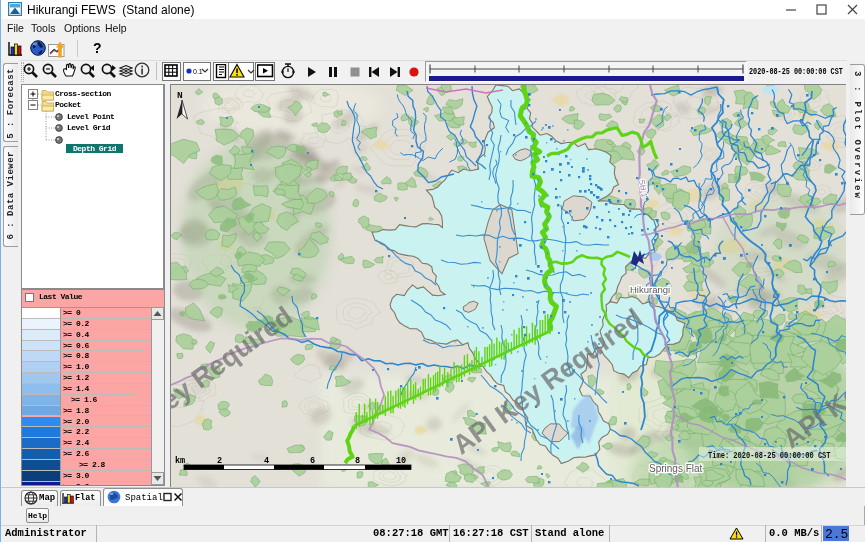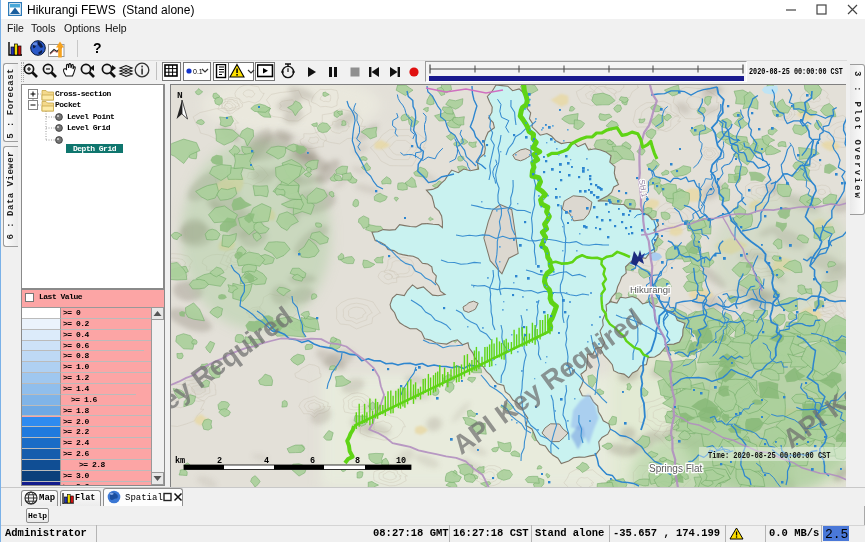--- a/index.html
+++ b/index.html
@@ -1680,21 +1680,20 @@
     </svg>
     <svg class="ticon" style="left:172px;top:492px" width="10" height="10" viewBox="0 0 10 10">
       <path d="M1.5,1.5 l7,7 M8.5,1.5 l-7,7" stroke="#111" stroke-width="1.5"></path>
     </svg>
     <div class="abs" id="logsbtn">Help</div>
     <div class="abs" id="statusbar"></div>
     <div class="scell" style="left:1px;top:525px;width:95px">Administrator</div>
     <div class="scell" style="left:369px;top:525px;width:80px">08:27:18 GMT</div>
     <div class="scell" style="left:449px;top:525px;width:82px">16:27:18 CST</div>
     <div class="scell" style="left:531px;top:525px;width:78px">Stand alone</div>
-    <div class="scell" style="left:609px;top:525px;width:116px">-35.657 , 174.199</div>
     <div class="scell" style="left:725px;top:525px;width:40px"></div>
     <svg class="ticon" style="left:728px;top:527px" width="15" height="13" viewBox="0 0 15 13">
       <path d="M7.5,1 L14,12 H1 Z" fill="#ffe000" stroke="#000" stroke-width="1"></path>
       <rect x="6.9" y="4.5" width="1.3" height="4" fill="#000"></rect>
       <rect x="6.9" y="9.3" width="1.3" height="1.4" fill="#000"></rect>
     </svg>
     <div class="scell" style="left:765px;top:525px;width:56px">0.0 MB/s</div>
     <div class="scell" style="left:821px;top:525px;width:43px;border-right:none"></div>
     <div class="abs" style="left:822px;top:526px;width:26px;height:15px;background:#4a78d8"></div>
     <div class="abs" style="left:824px;top:527px;font-family:'Liberation Mono',monospace;font-size:13px">2.5 GB</div>

